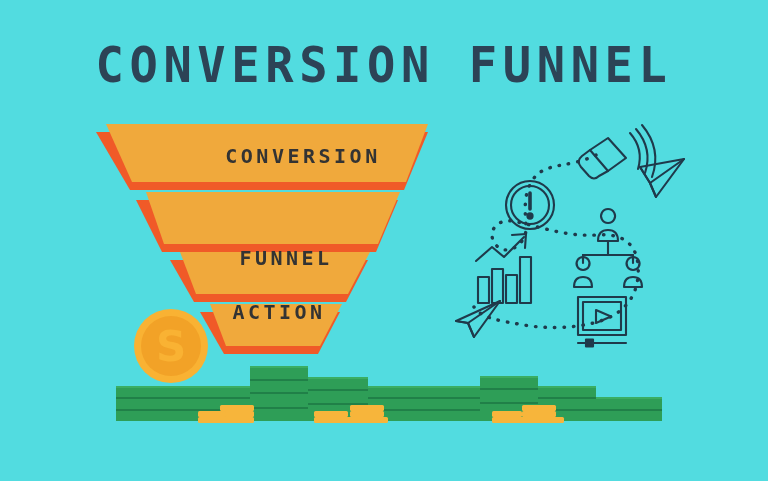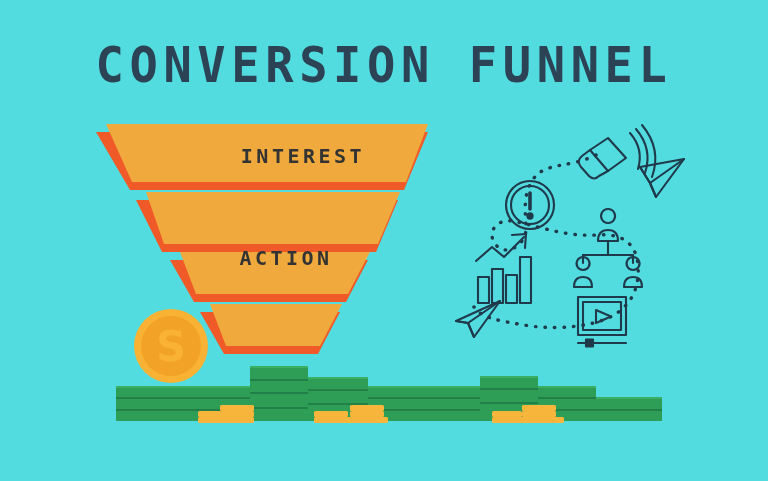--- a/index.html
+++ b/index.html
@@ -118,22 +118,23 @@
         <polygon points="82,142 280,142 258,184 106,184" fill="#F05A28"></polygon>
         <polygon points="92,134 282,134 260,176 108,176" fill="#F0A93C"></polygon>
       </g>
 
       <g>
         <polygon points="112,194 252,194 230,236 136,236" fill="#F05A28"></polygon>
         <polygon points="122,186 254,186 232,228 138,228" fill="#F0A93C"></polygon>
       </g>
     </svg>
 
-    <div class="funnel-label fl-0" style="color: rgb(51, 51, 51);">INTEREST</div>
-    <div class="funnel-label fl-2" style="color: rgb(51, 51, 51);">ACTION</div>
+    <div class="funnel-label fl-0" style="color: rgb(51, 51, 51);">CONVERSION</div>
+    <div class="funnel-label fl-2" style="color: rgb(51, 51, 51);">FUNNEL</div>
+    <div class="funnel-label fl-3" style="color: rgb(51, 51, 51);">ACTION</div>
   </div>
 
   <div id="coin">
     <svg width="76" height="76" viewBox="0 0 76 76" xmlns="http://www.w3.org/2000/svg" aria-hidden="true">
       <circle cx="38" cy="38" r="37" fill="#F9B233"></circle>
       <circle cx="38" cy="38" r="30" fill="#F2A227"></circle>
       <text x="38" y="53" text-anchor="middle" font-family="DejaVu Sans, sans-serif" font-size="42" font-weight="bold" fill="#F9B233">S</text>
     </svg>
   </div>
 

